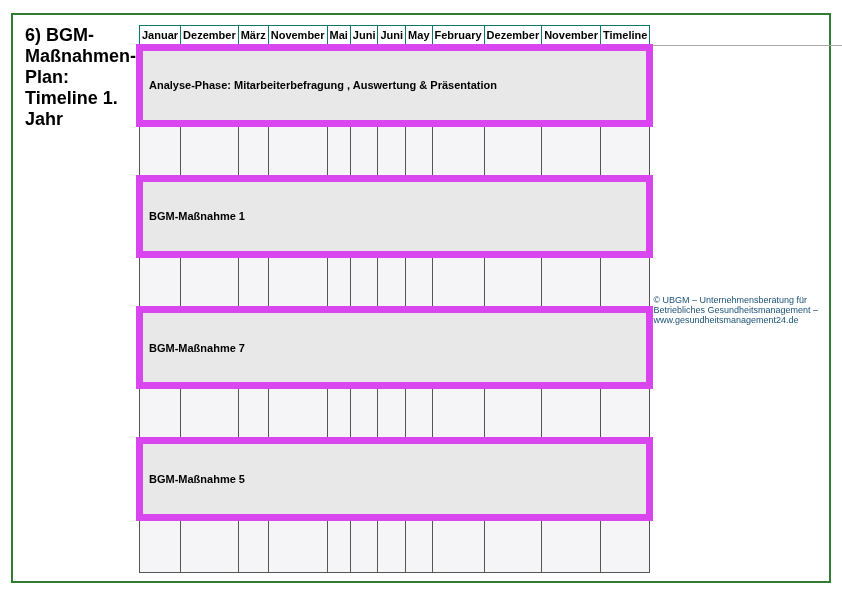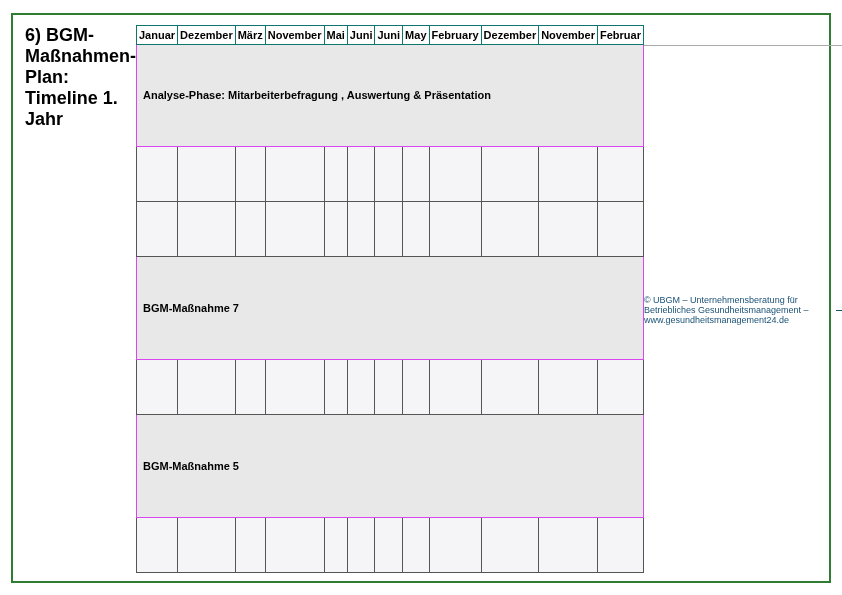--- a/index.html
+++ b/index.html
@@ -46,21 +46,21 @@
       background: #fff;
       font-size: 11px;
       font-weight: bold;
       text-align: center;
       padding: 3px 2px;
       color: #000;
     }
 
     .section-header td {
       background: #e8e8e8;
-      border: 1px solid #d946ef;
+      border: 7px solid #d946ef;
       font-size: 11px;
       font-weight: bold;
       padding: 3px 6px;
       color: #000;
     }
 
     .timeline-table td.cell {
       border: 1px solid #555;
       background: #f5f5f8;
       height: 55px;
@@ -96,40 +96,43 @@
           <th>Dezember</th>
           <th>März</th>
           <th>November</th>
           <th>Mai</th>
           <th>Juni</th>
           <th>Juni</th>
           <th>May</th>
           <th>February</th>
           <th>Dezember</th>
           <th>November</th>
-          <th>Februar</th>
+          <th>Timeline</th>
         </tr>
     </thead>
     <tbody id="table-body">
     <tr class="section-header">
           <td colspan="12">Analyse-Phase:  Mitarbeiterbefragung , Auswertung &amp; Präsentation</td>
         </tr>
         <tr>
           <td class="cell"></td>
           <td class="cell"></td>
           <td class="cell"></td>
           <td class="cell"></td>
           <td class="cell"></td>
           <td class="cell"></td>
           <td class="cell"></td>
           <td class="cell"></td>
           <td class="cell"></td>
           <td class="cell"></td>
           <td class="cell"></td>
           <td class="cell"></td>
+        </tr>
+        <tr class="section-header">
+          <td colspan="12">BGM-Maßnahme 1</td>
         </tr>
         <tr>
           <td class="cell"></td>
           <td class="cell"></td>
           <td class="cell"></td>
           <td class="cell"></td>
           <td class="cell"></td>
           <td class="cell"></td>
           <td class="cell"></td>
           <td class="cell"></td>

